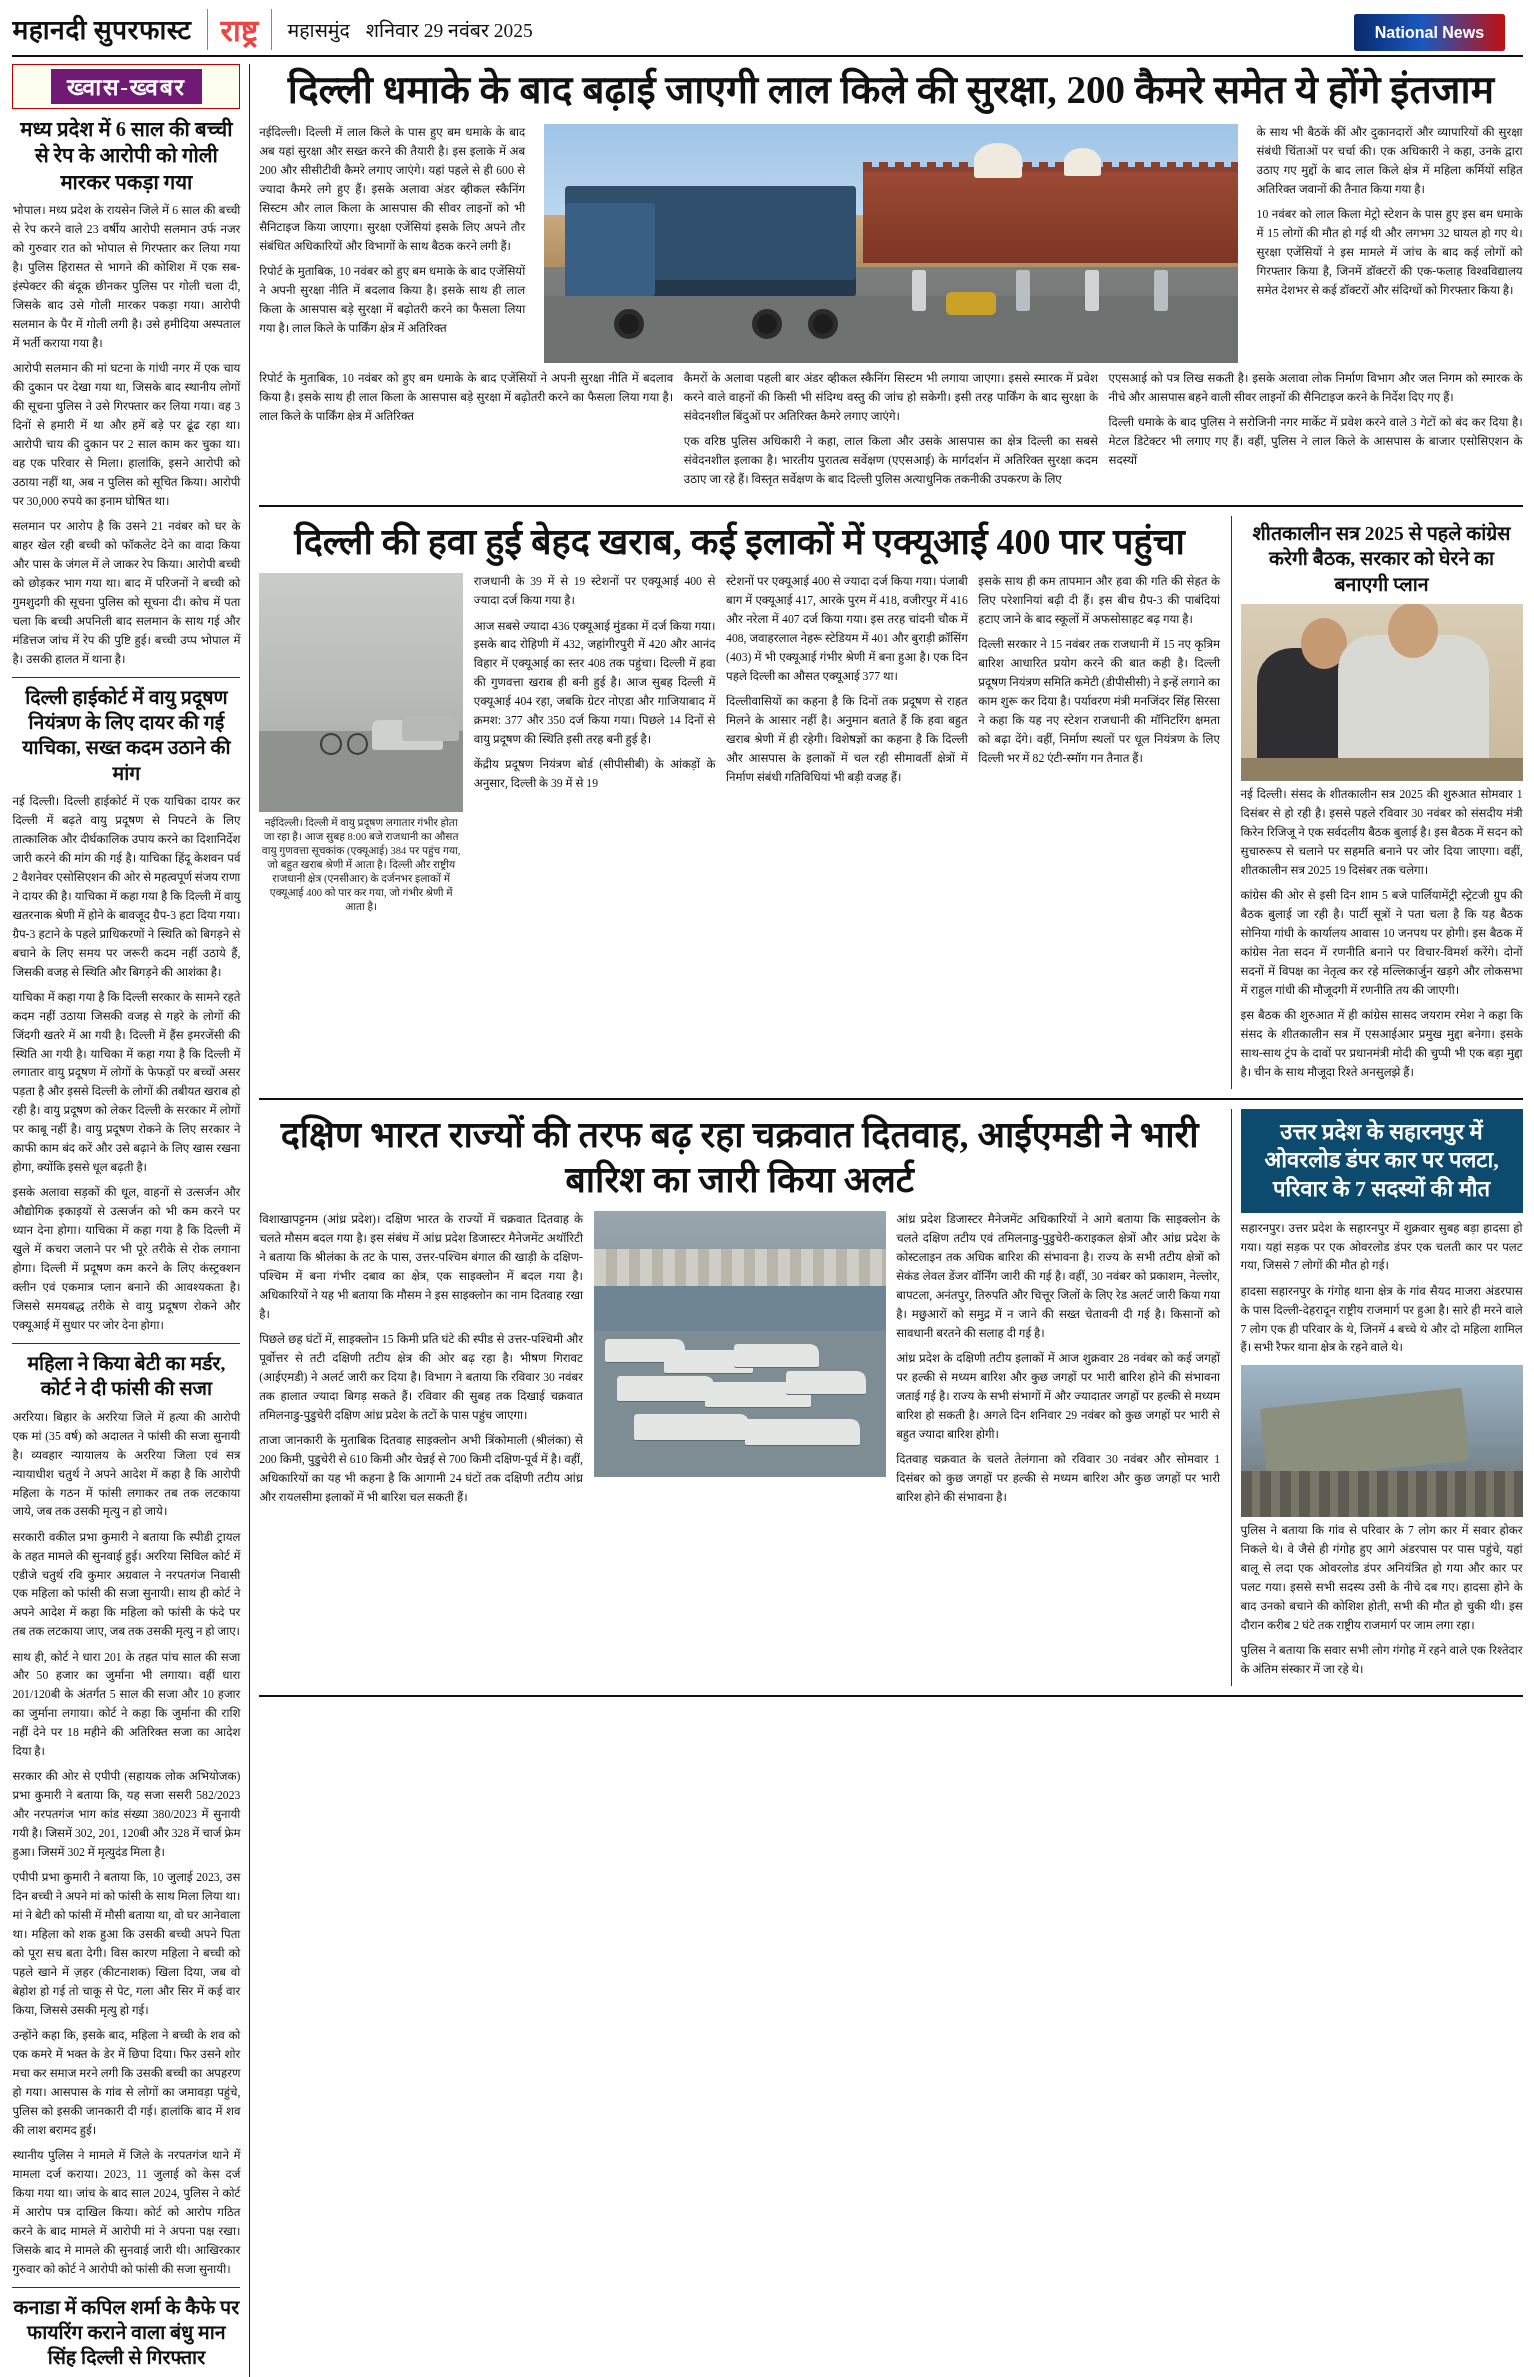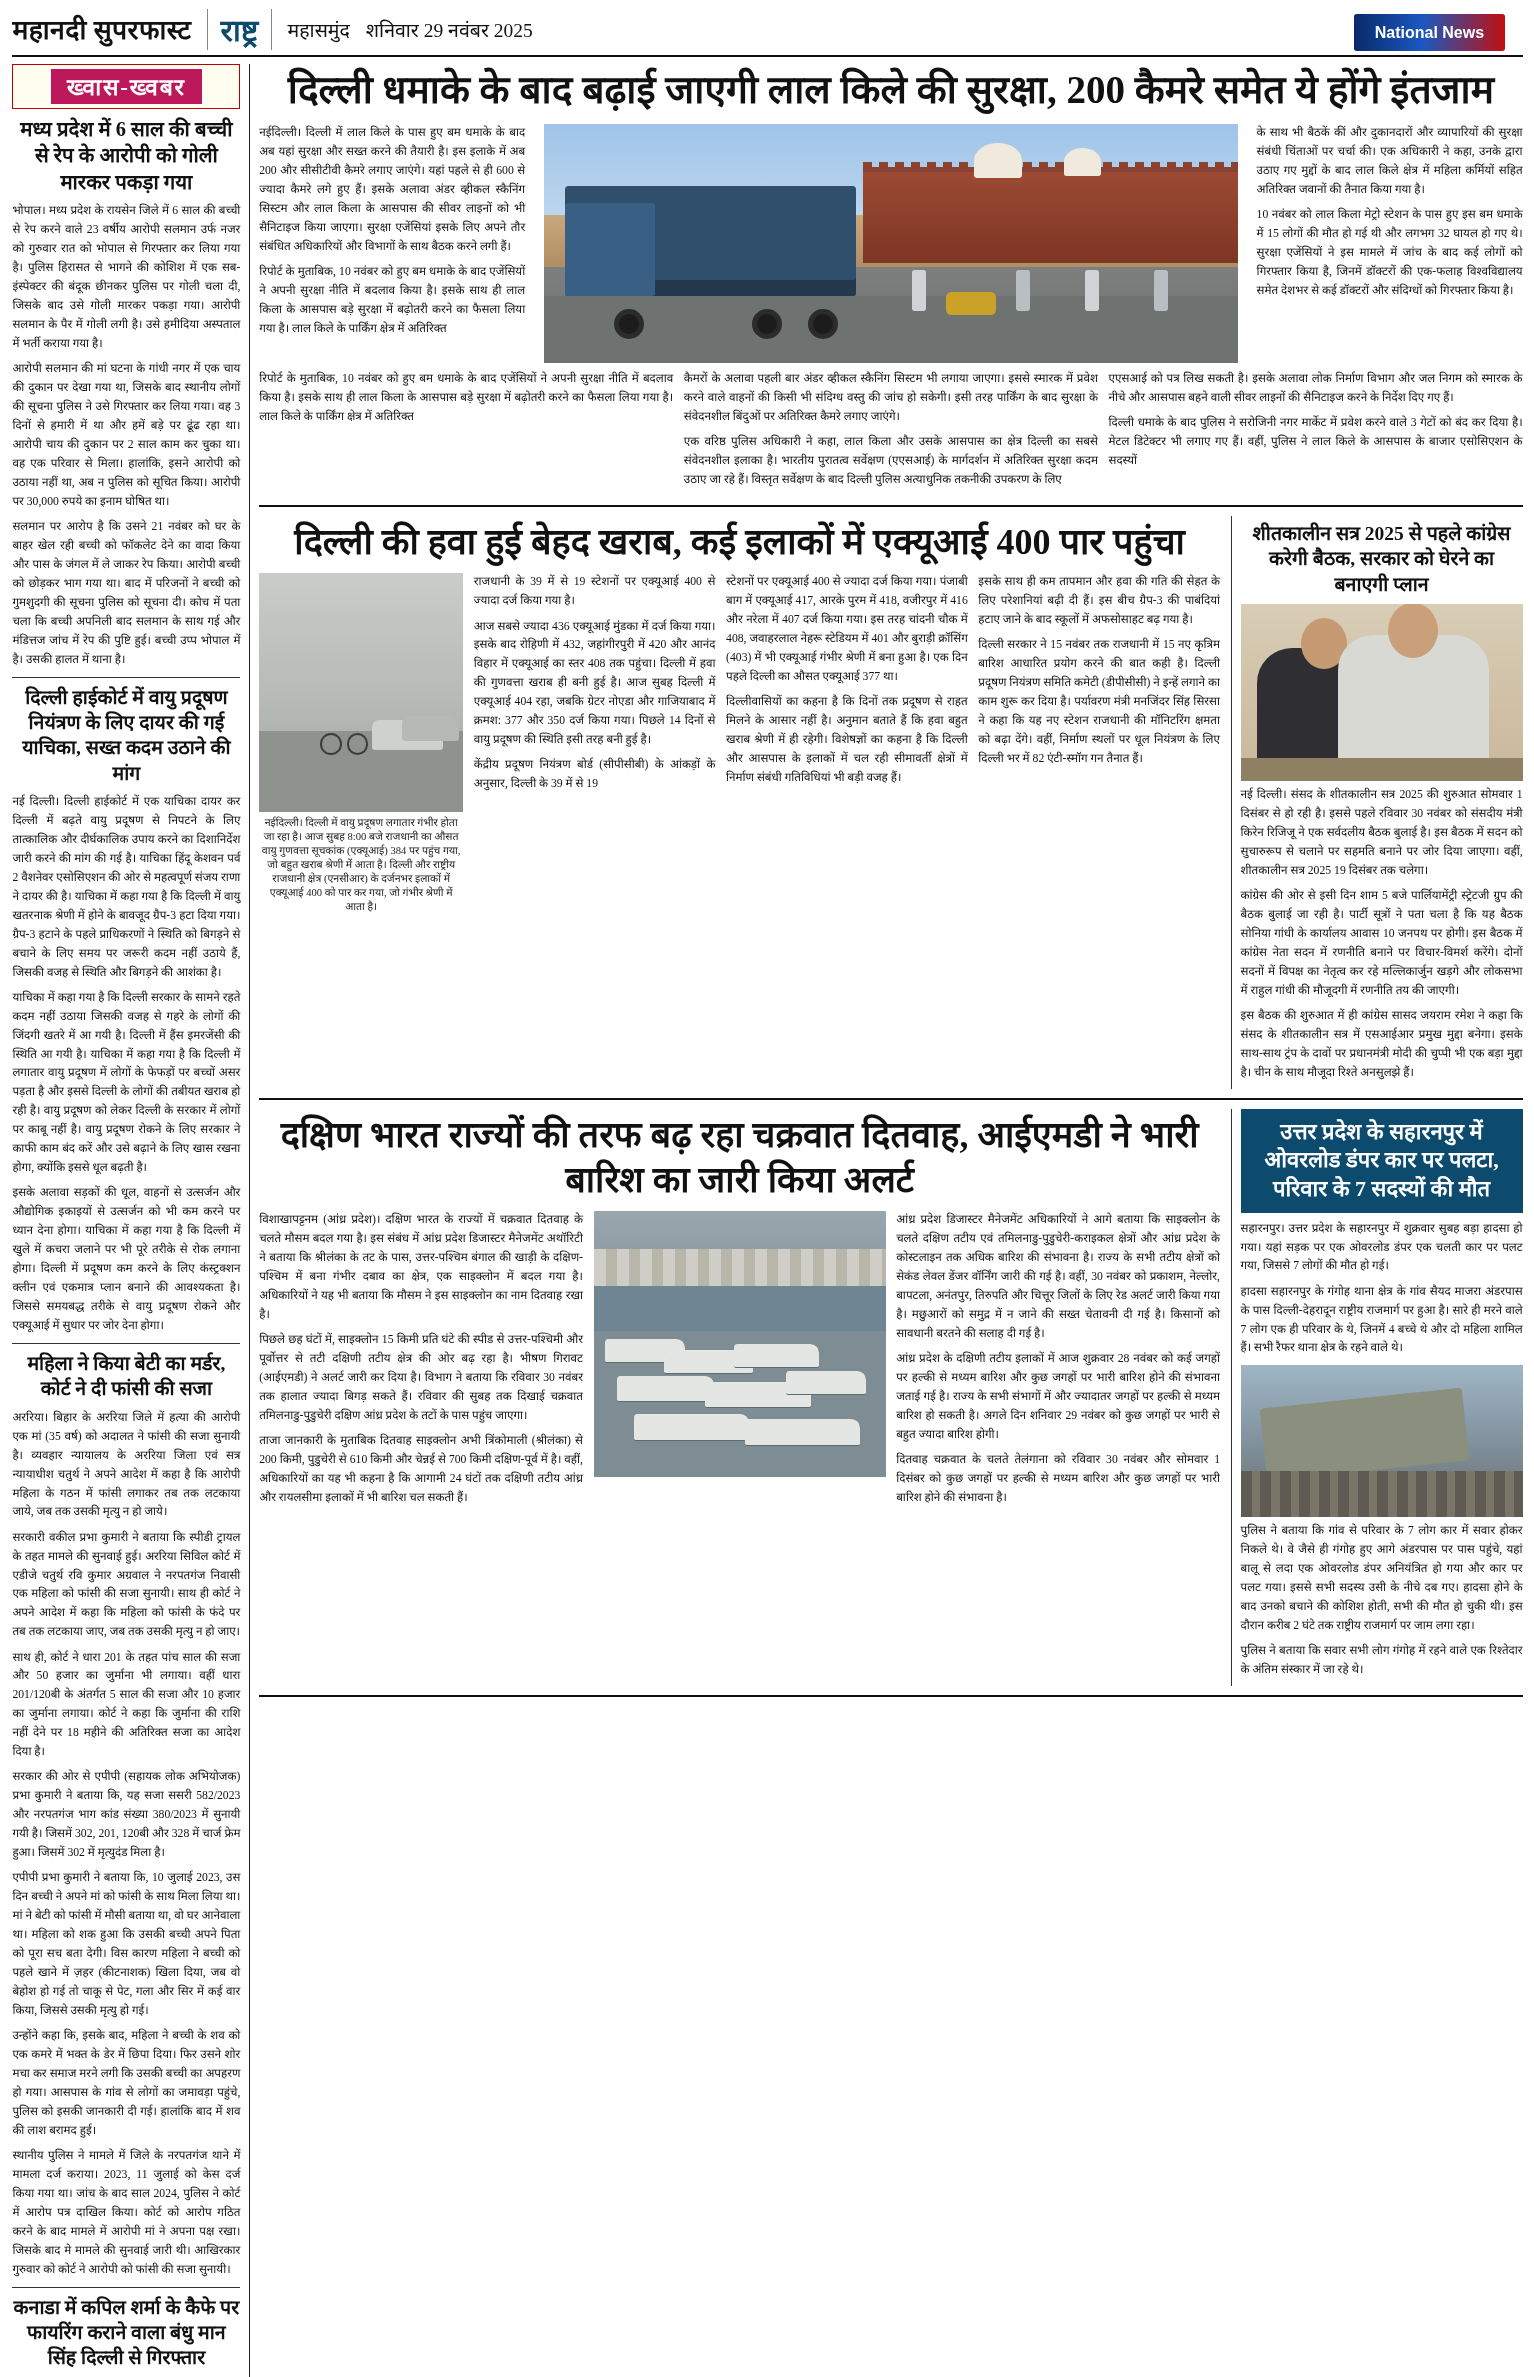--- a/index.html
+++ b/index.html
@@ -13,21 +13,21 @@
   .page { width:1535px; padding: 8.9px 12.4px 5.3px 12.4px; }
 
   
   .masthead {
     display:flex; align-items:center; gap:16px;
     border-bottom: 2.7px solid #111;
     padding-bottom: 5.3px;
   }
   .mast-left { font-size: 26.6px; font-weight: bold; letter-spacing:0.4px; }
   .mast-logo {
-    font-size: 30px; font-weight:bold; color:#0c4a6e; 
+    font-size: 30px; font-weight:bold; color:#ef4444; 
     border-left:1.8px solid #888; border-right:1.8px solid #888;
     padding: 0 12.4px;
   }
   .mast-city { font-size:19.5px; }
   .mast-date { font-size:19.5px; }
   .mast-page { font-size:19.5px; margin-left:auto; padding-right:124px;}
   .mast-badge {
     position:absolute; right:17.7px; top:5.3px;
     width: 151px; height: 37px;
     background: linear-gradient(90deg,#0a2a6b,#1a58c0 45%,#c01010);
@@ -47,21 +47,21 @@
   hr.thin { border:0; border-top:0.9px solid #333; margin:7px 0; }
   hr.thick { border:0; border-top:2.7px solid #111; margin:8.9px 0; }
 
   
   .khas-head {
     border:1.8px solid #b00; padding:3.5px;
     text-align:center; margin-bottom:7px;
     background:#fffdf0;
   }
   .khas-head span {
-    display:inline-block; background:#be185d; color:#fff;
+    display:inline-block; background:#701a75; color:#fff;
     font-size:23px; font-weight:bold; padding:1.8px 16px;
     letter-spacing:1.8px;
   }
   .lead-head {
     font-size:20.4px; font-weight:bold; line-height:1.3;
     text-align:center; margin:5.3px 0 7px;
   }
   .sub-head {
     font-size:19.5px; font-weight:bold; line-height:1.3;
     text-align:center; margin:7px 0;

